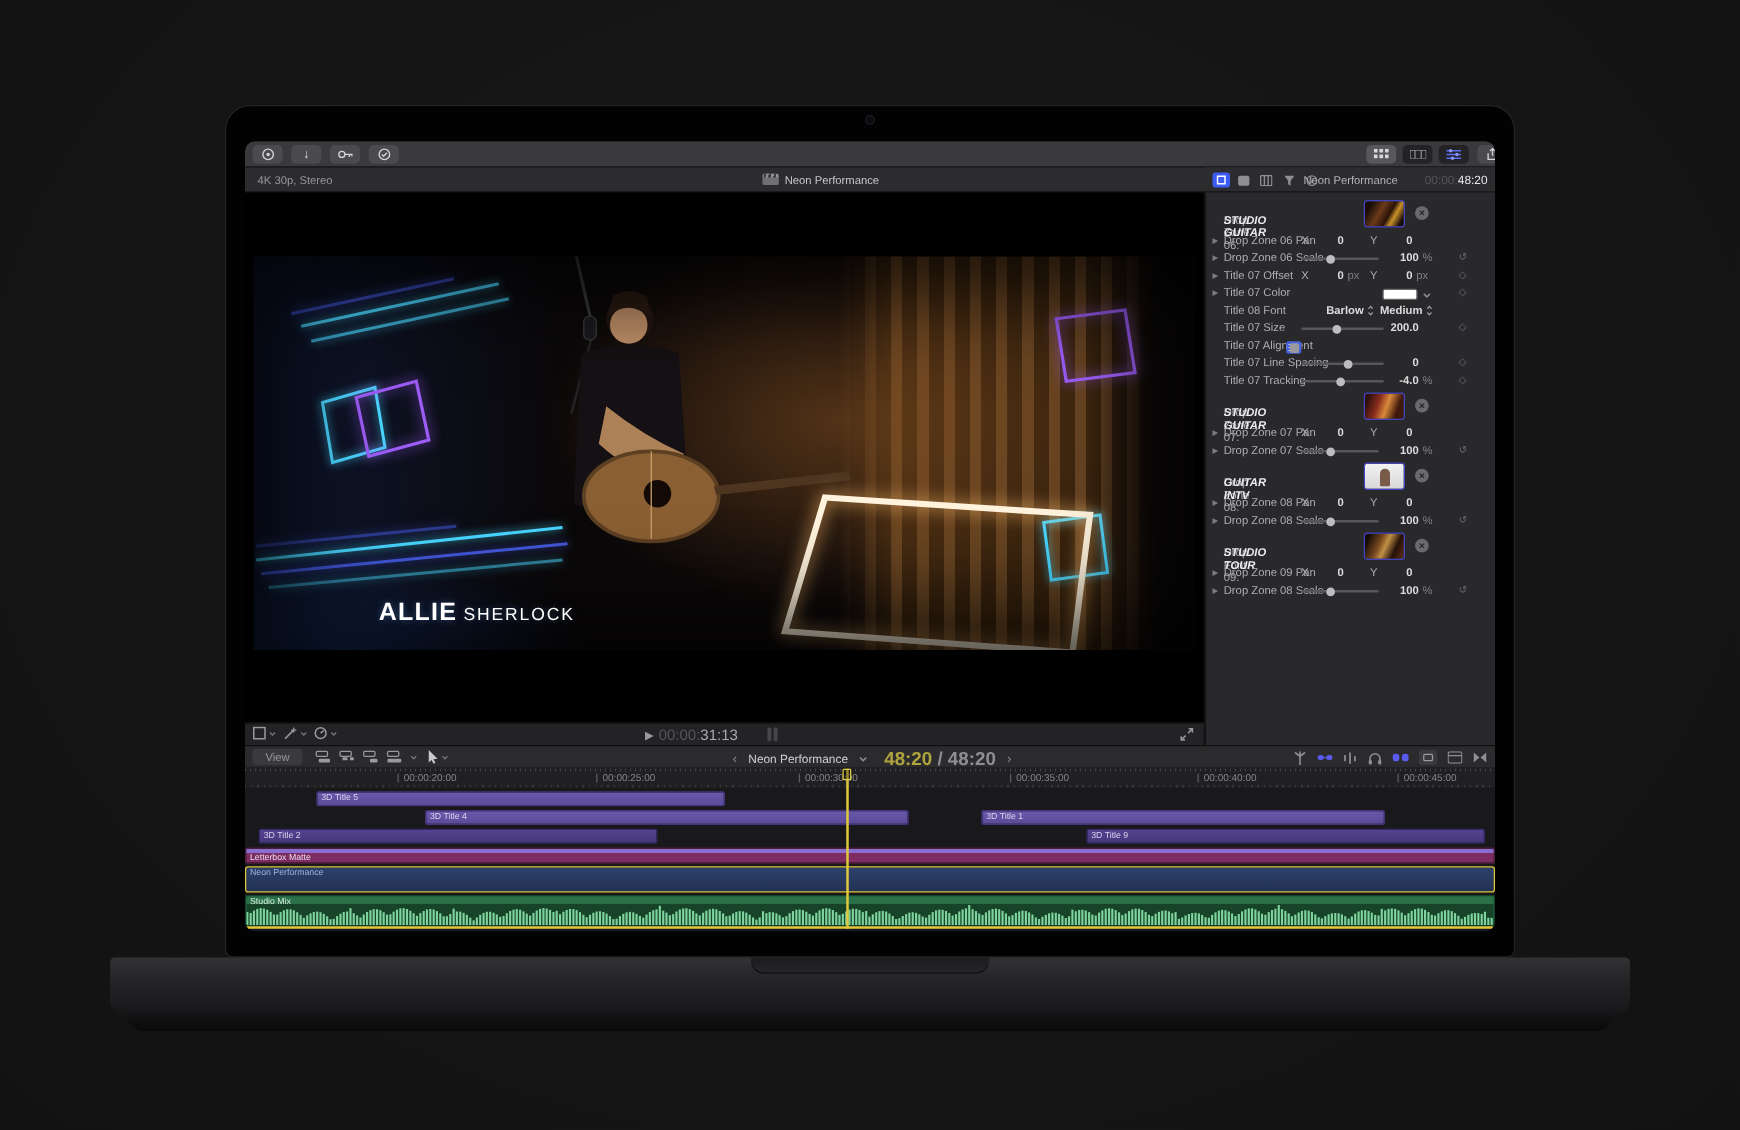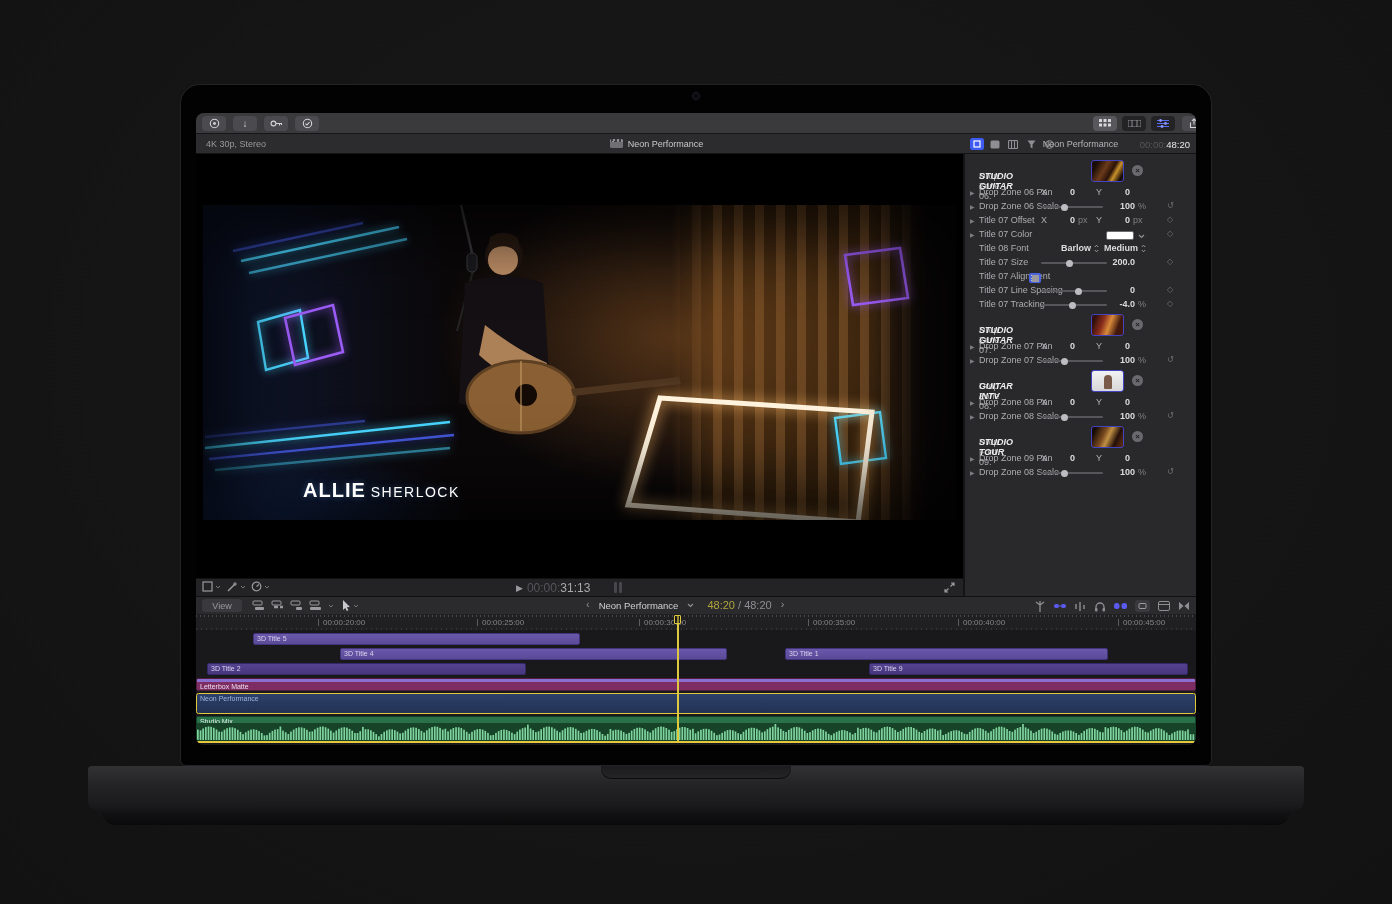--- a/index.html
+++ b/index.html
@@ -132,21 +132,21 @@
   
   .fcp-timeline{position:absolute;left:0;top:483px;width:1000px;height:149px;background:#19191b;}
   .tl-bar{position:absolute;left:0;top:0;width:1000px;height:18px;background:#2b2b2d;border-top:1px solid #101012;}
   .idx-btn{position:absolute;left:6px;top:2px;width:40px;height:13px;border-radius:3px;background:#3a3a3e;color:#9a9a9e;
      display:flex;align-items:center;justify-content:center;}
   .edit-icons{position:absolute;left:56px;top:3px;display:flex;gap:6px;align-items:center;color:#9a9a9e;}
   .tool-sel{position:absolute;left:146px;top:3px;display:flex;gap:2px;align-items:center;}
   .tl-center{position:absolute;left:390px;top:2px;display:flex;gap:9px;align-items:center;}
   .tl-nav{color:#8e8e93;font-size:11px;line-height:1;margin-top:-1px;}
   .tl-proj{color:#d0d0d4;font-size:9.5px;}
-  .tl-tc{font-size:11px;margin-left:4px;}
+  .tl-tc{font-size:15px;margin-left:4px;font-weight:bold;}
   .tl-tc .cur{color:#b0a43e;}
   .tl-tc .tot{color:#8e8e93;}
   .tl-right{position:absolute;right:6px;top:3px;display:flex;gap:8px;align-items:center;}
 
   .tl-ruler{position:absolute;left:0;top:18px;width:1000px;height:16px;background:#202022;}
   .tl-ruler::before{content:"";position:absolute;top:1px;left:0;right:0;height:2px;
       background:repeating-linear-gradient(90deg,#48484c 0 1px,transparent 1px 4px);}
   .tl-ruler::after{content:"";position:absolute;bottom:0;left:0;right:0;height:2px;
       background:repeating-linear-gradient(90deg,#353538 0 1px,transparent 1px 5px);}
   .r-lab{position:absolute;top:4px;color:#86868a;font-size:8px;white-space:nowrap;}

